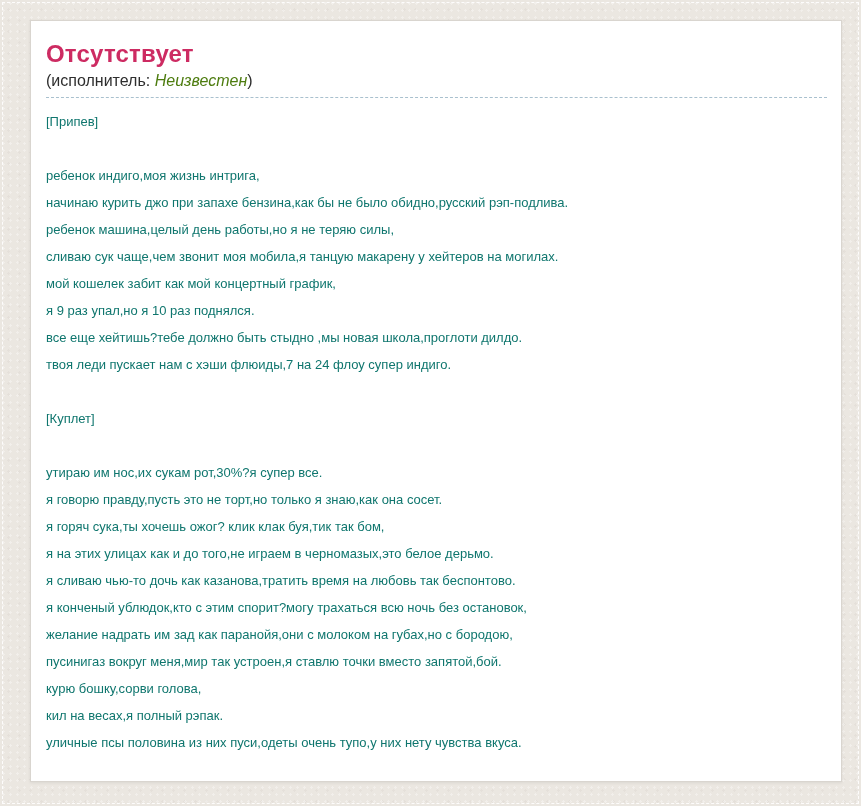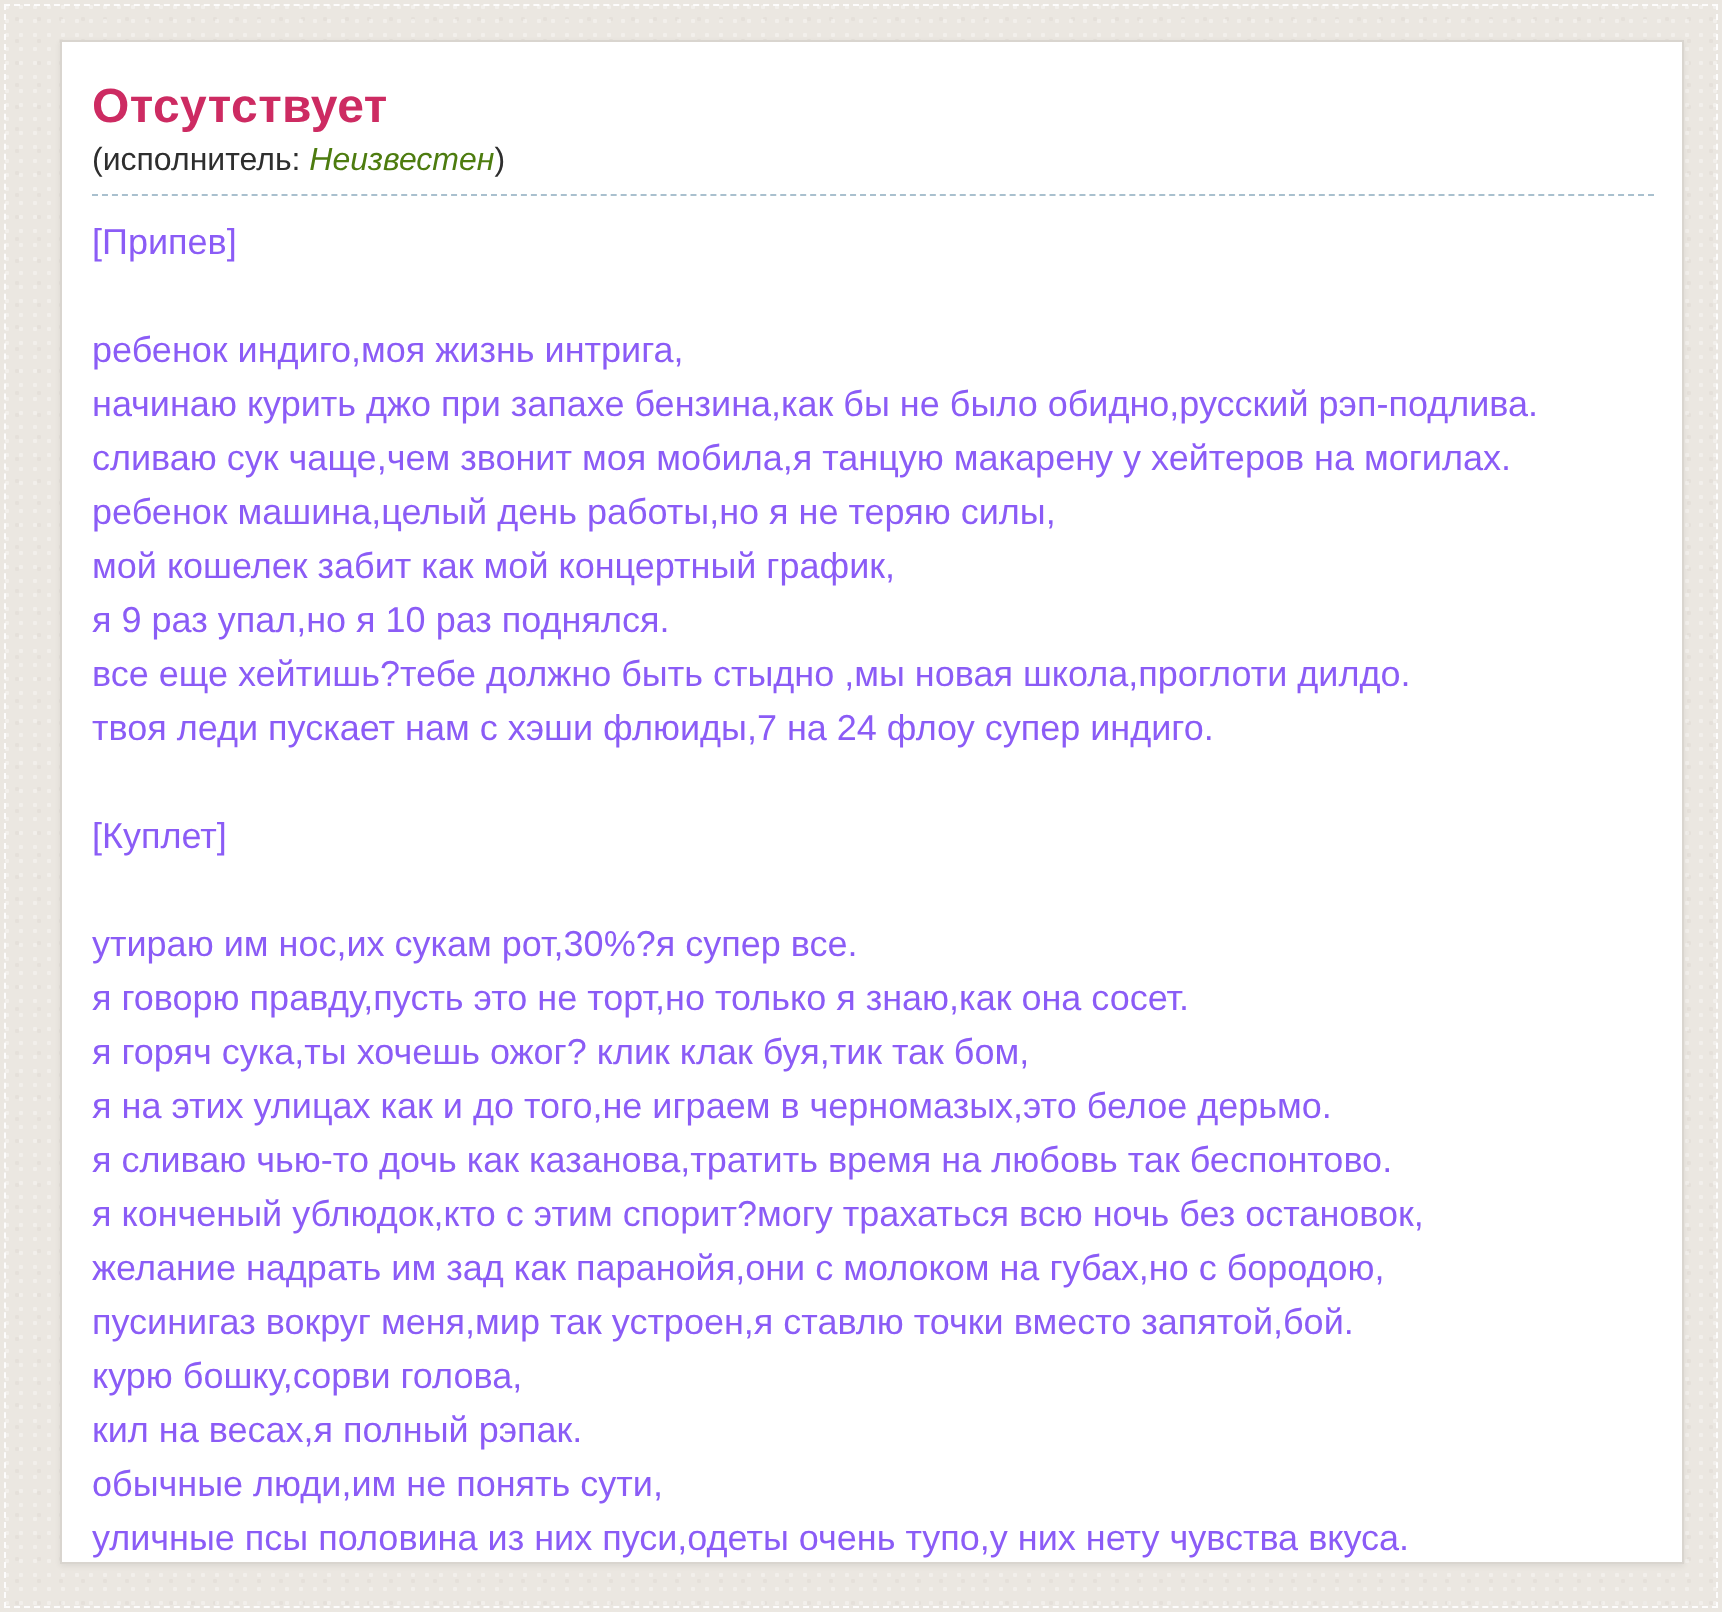--- a/index.html
+++ b/index.html
@@ -56,23 +56,23 @@
     cursor: pointer;
     font-style: italic;
   }
   .separator {
     margin-top: 7px;
     height: 0;
     border-bottom: 1px dashed #a9c0ce;
   }
   .lyrics {
     margin-top: 10px;
-    font-size: 18px;
+    font-size: 13px;
     line-height: 27px;
-    color: #8b5cf6;
+    color: #0f766e;
   }
   .lyric-line {
     min-height: 27px;
     white-space: nowrap;   
   }
 </style>
 </head>
 <body>
 
 <div class="stitch-frame"></div>
@@ -82,35 +82,34 @@
 
   <p class="song-subtitle"><span>(исполнитель: </span><a class="artist-link">Неизвестен</a><span>)</span></p>
 
   <div class="separator"></div>
 
   <div class="lyrics" id="lyrics-container">
       <div class="lyric-line">[Припев]</div>
       <div class="lyric-line"></div>
       <div class="lyric-line">ребенок индиго,моя жизнь интрига,</div>
       <div class="lyric-line">начинаю курить джо при запахе бензина,как бы не было обидно,русский рэп-подлива.</div>
+      <div class="lyric-line">ребенок машина,целый день работы,но я не теряю силы,</div>
       <div class="lyric-line">сливаю сук чаще,чем звонит моя мобила,я танцую макарену у хейтеров на могилах.</div>
-      <div class="lyric-line">ребенок машина,целый день работы,но я не теряю силы,</div>
       <div class="lyric-line">мой кошелек забит как мой концертный график,</div>
       <div class="lyric-line">я 9 раз упал,но я 10 раз поднялся.</div>
       <div class="lyric-line">все еще хейтишь?тебе должно быть стыдно ,мы новая школа,проглоти дилдо.</div>
       <div class="lyric-line">твоя леди пускает нам с хэши флюиды,7 на 24 флоу супер индиго.</div>
       <div class="lyric-line"></div>
       <div class="lyric-line">[Куплет]</div>
       <div class="lyric-line"></div>
       <div class="lyric-line">утираю им нос,их сукам рот,30%?я супер все.</div>
       <div class="lyric-line">я говорю правду,пусть это не торт,но только я знаю,как она сосет.</div>
       <div class="lyric-line">я горяч сука,ты хочешь ожог? клик клак буя,тик так бом,</div>
       <div class="lyric-line">я на этих улицах как и до того,не играем в черномазых,это белое дерьмо.</div>
       <div class="lyric-line">я сливаю чью-то дочь как казанова,тратить время на любовь так беспонтово.</div>
       <div class="lyric-line">я конченый ублюдок,кто с этим спорит?могу трахаться всю ночь без остановок,</div>
       <div class="lyric-line">желание надрать им зад как паранойя,они с молоком на губах,но с бородою,</div>
       <div class="lyric-line">пусинигаз вокруг меня,мир так устроен,я ставлю точки вместо запятой,бой.</div>
       <div class="lyric-line">курю бошку,сорви голова,</div>
       <div class="lyric-line">кил на весах,я полный рэпак.</div>
-      <div class="lyric-line">обычные люди,им не понять сути,</div>
       <div class="lyric-line">уличные псы половина из них пуси,одеты очень тупо,у них нету чувства вкуса.</div>
     </div>
 </div>
 
 </body></html>

